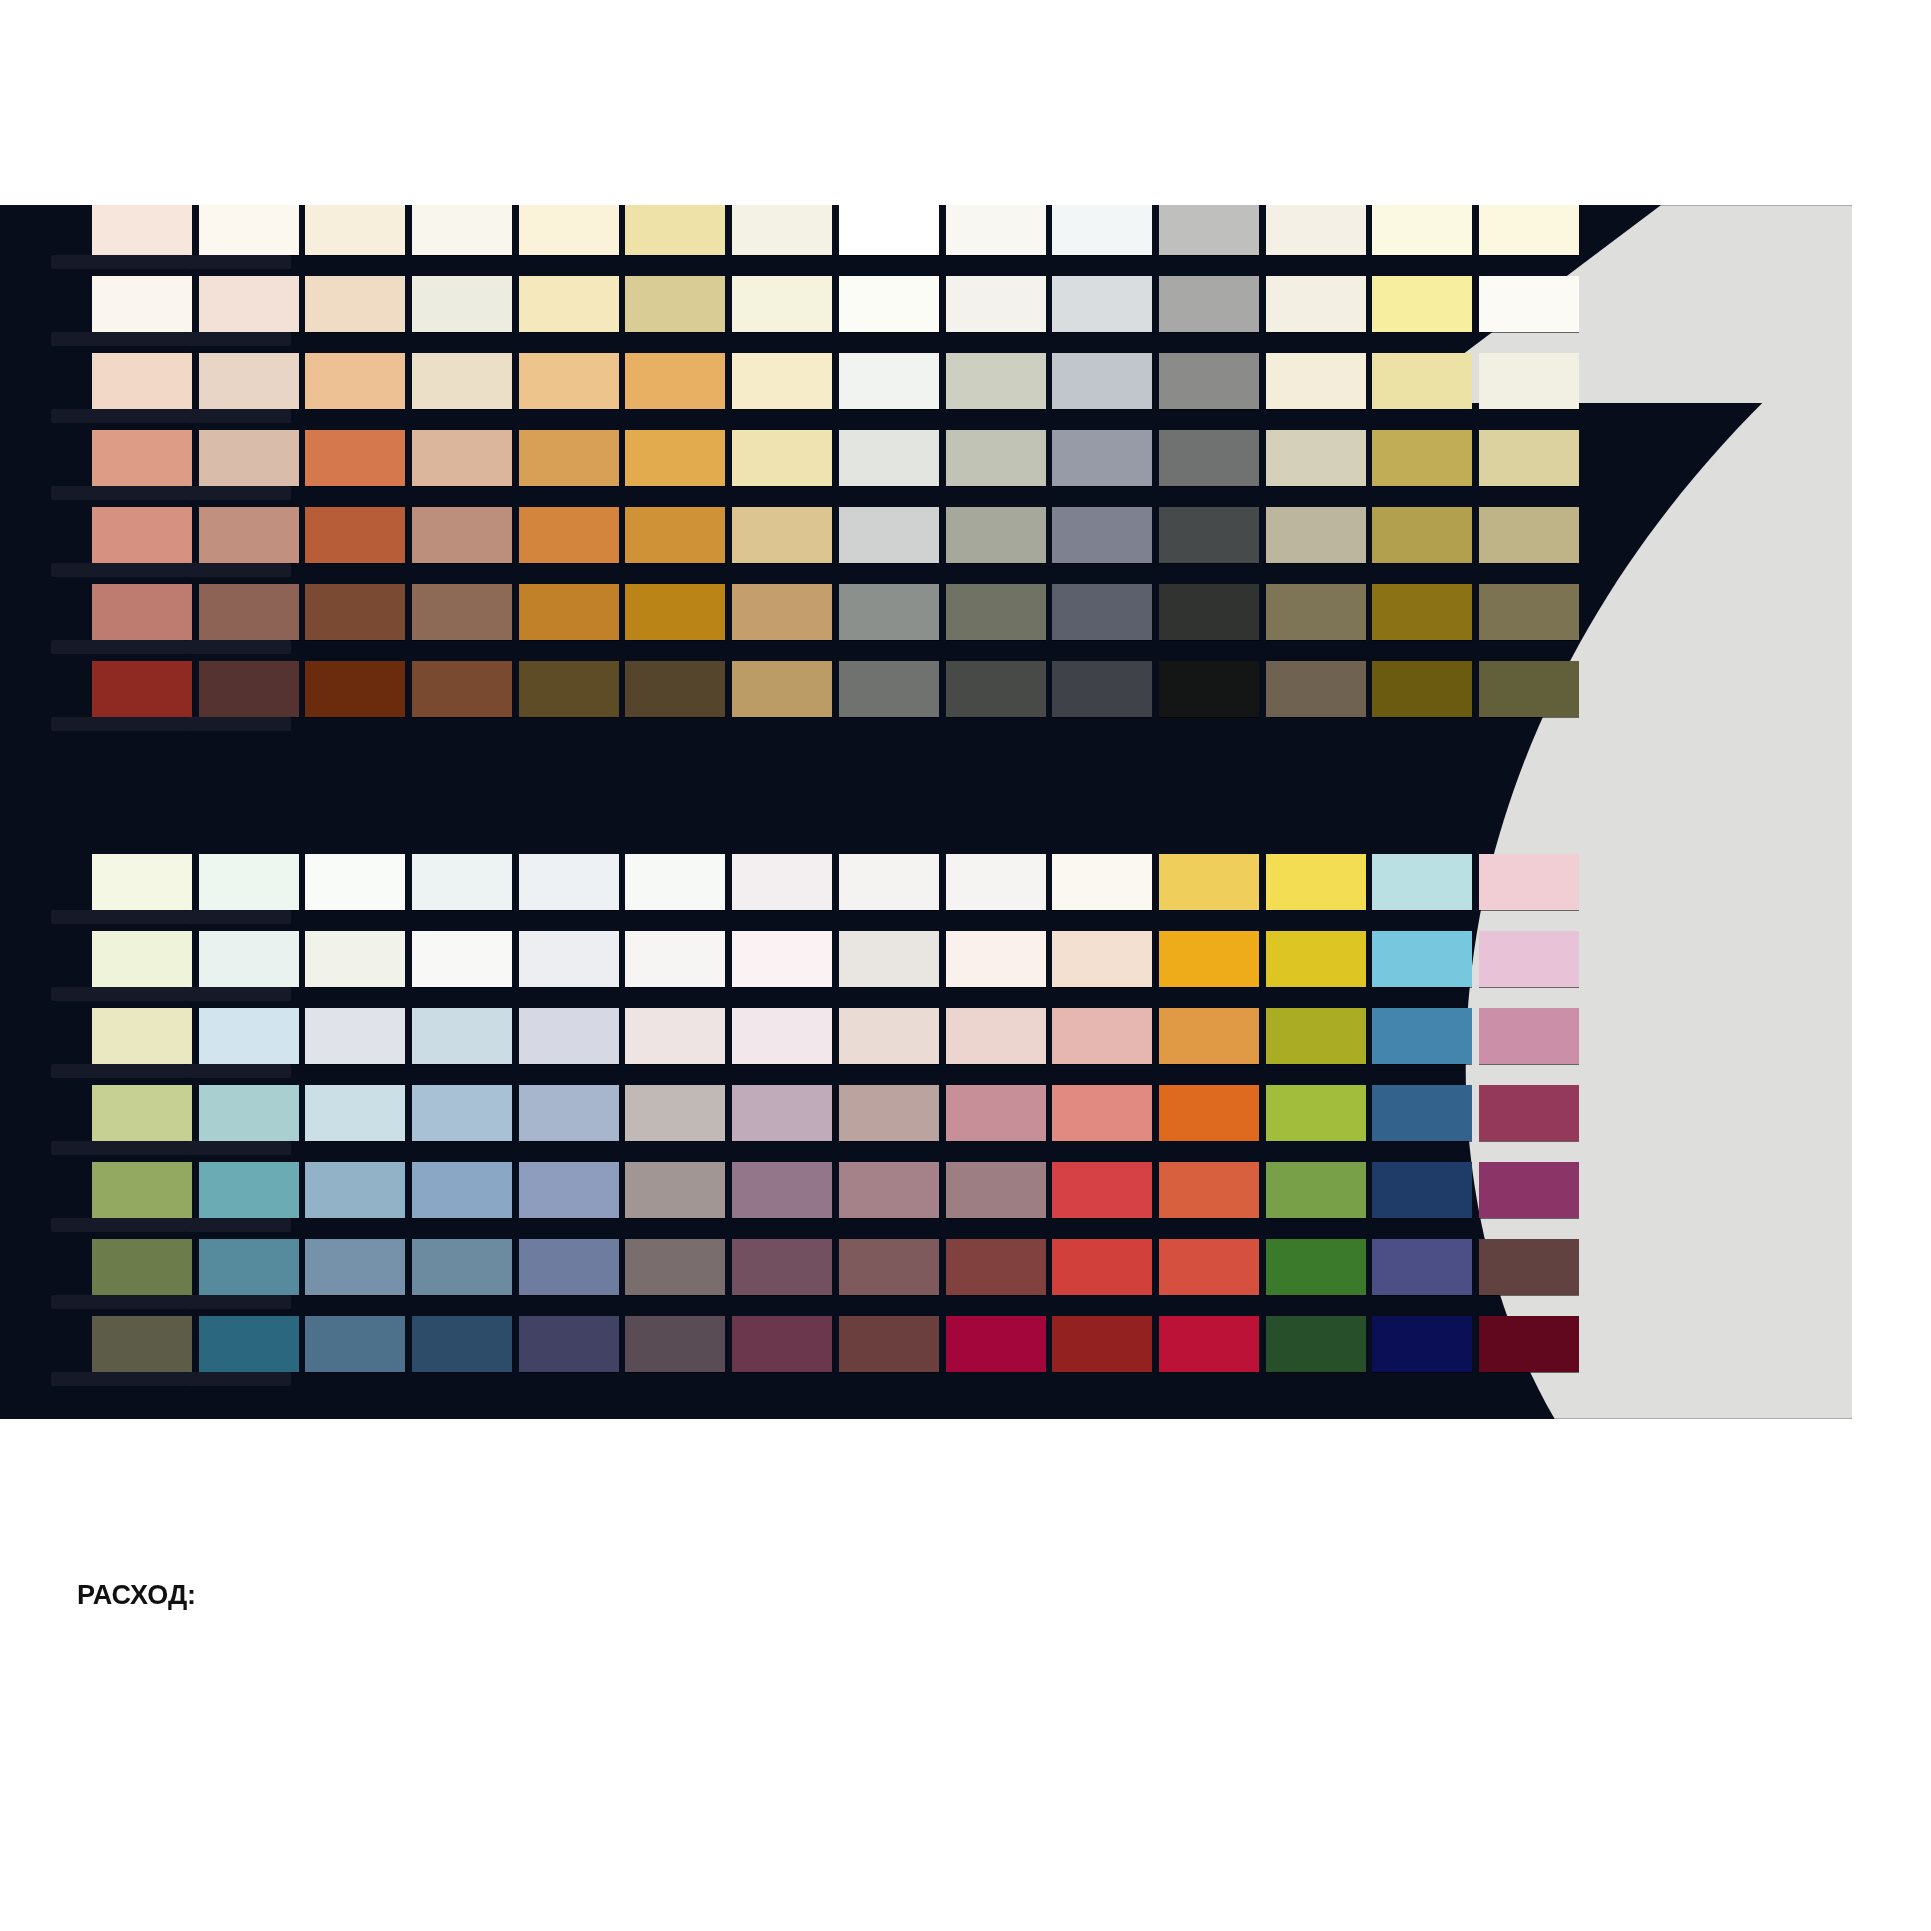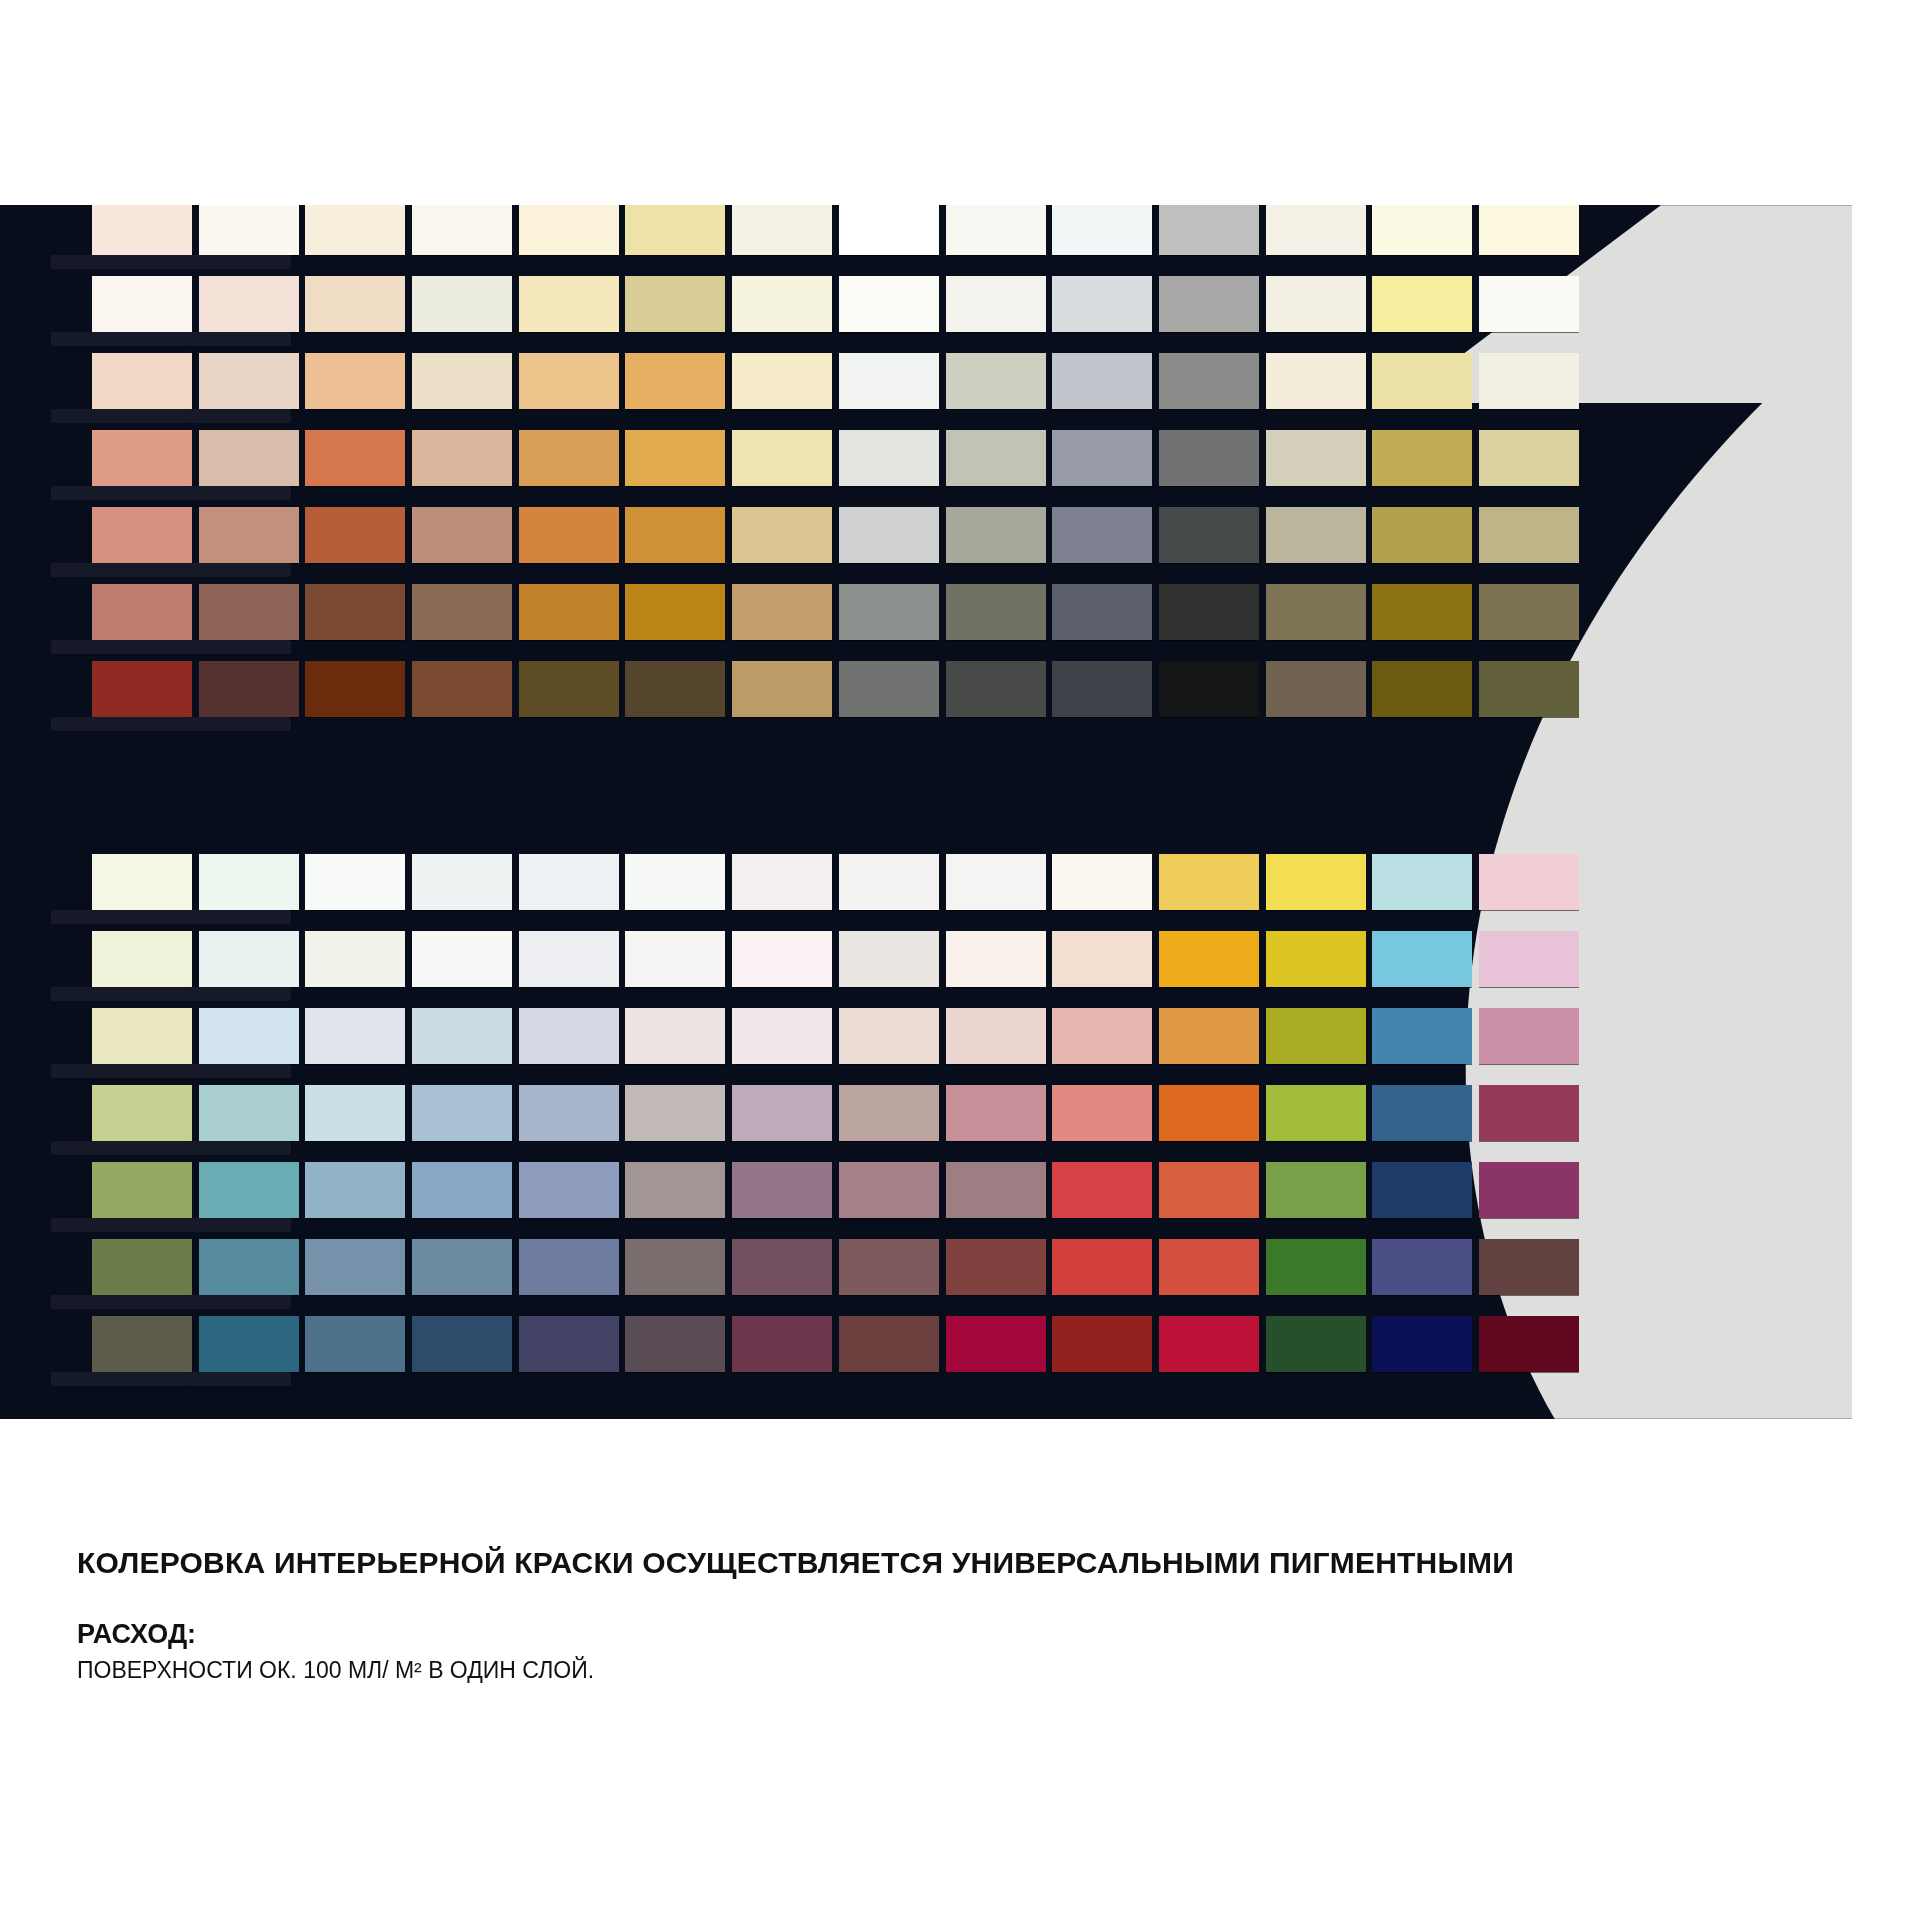--- a/index.html
+++ b/index.html
@@ -701,22 +701,20 @@
           <div class="sw" title="#0b0f55" style="background: rgb(11, 15, 85);"></div>
         </div>
         <div class="sw-cell">
           <div class="sw" title="#61081f" style="background: rgb(97, 8, 31);"></div>
         </div>
       </div>
 
   </div>
 
   <div class="text-block">
-    <div class="headline">КОЛЕРОВКА ИНТЕРЬЕРНОЙ КРАСКИ ОСУЩЕСТВЛЯЕТСЯ УНИВЕРСАЛЬНЫМИ ПИГМЕНТНЫМИ</div>
 
     <div class="consumption-title">РАСХОД:</div>
     <div class="consumption-body">
-      <div>ПОВЕРХНОСТИ ОК. 100 МЛ/ М² В ОДИН СЛОЙ.</div>
     </div>
   </div>
 
 </div>
 
 
 </body></html>

